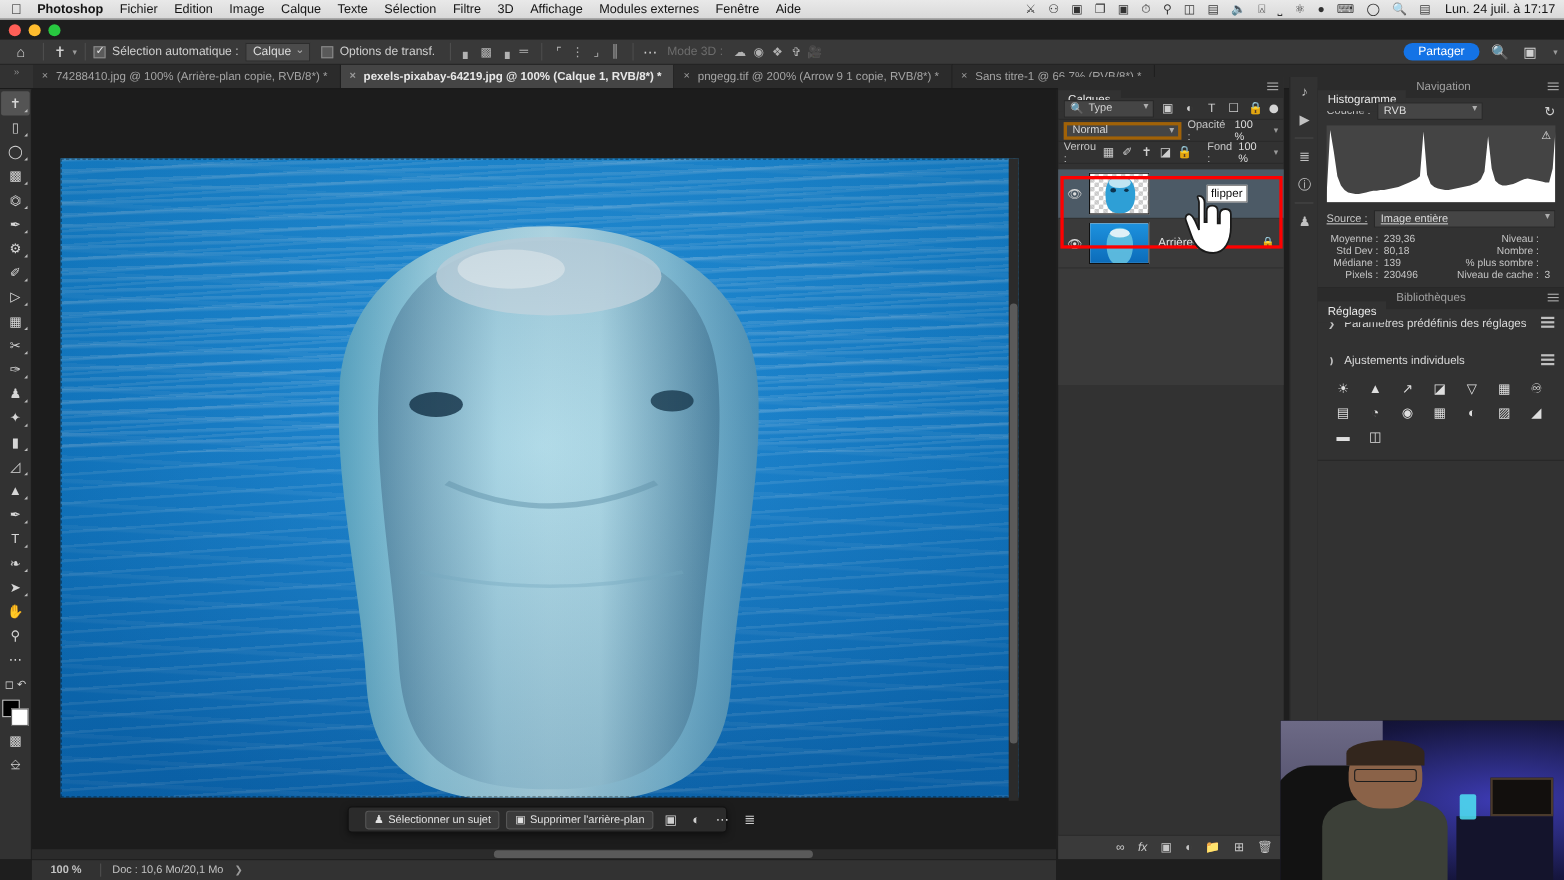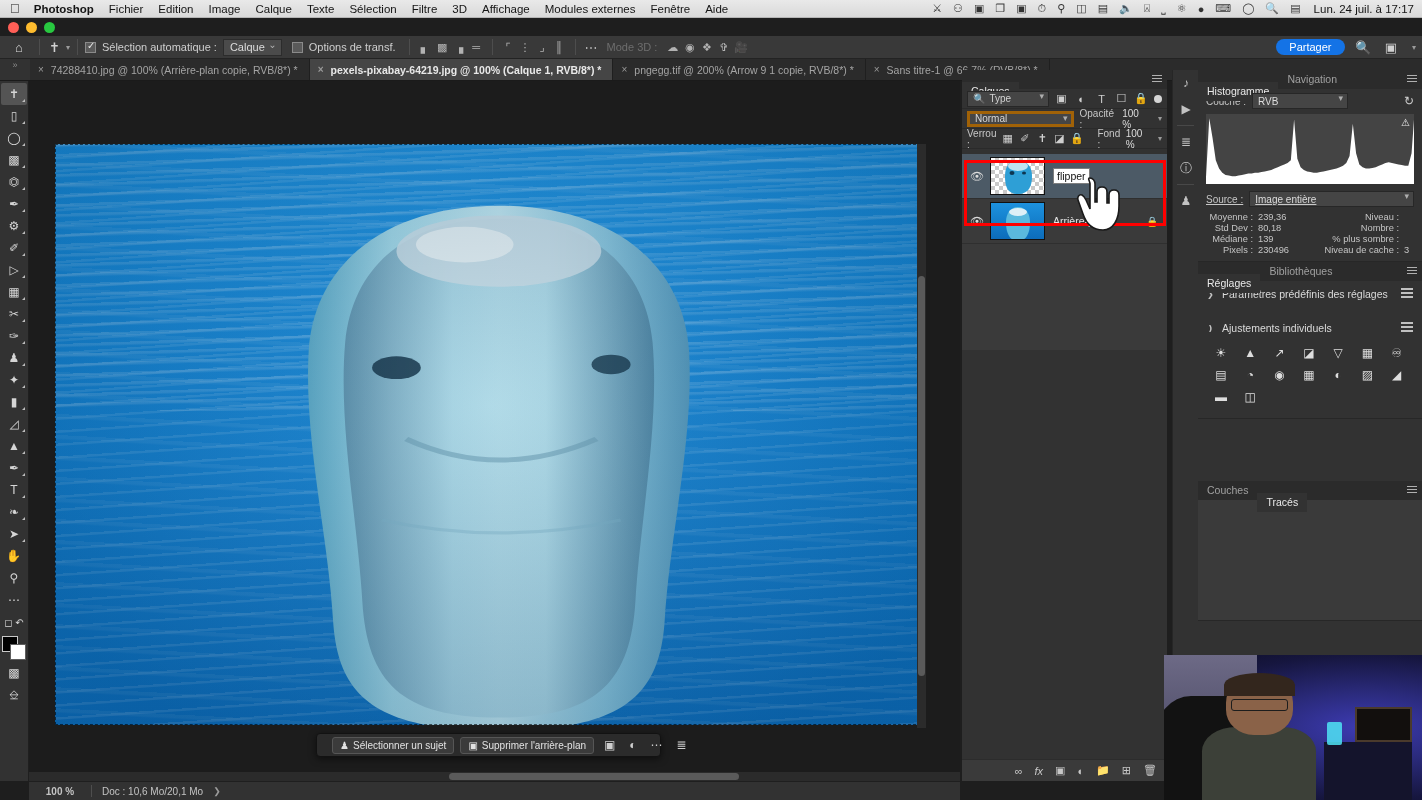--- a/index.html
+++ b/index.html
@@ -152,21 +152,21 @@
   .layer-item { display:flex; align-items:center; height:45px; padding:0 8px; gap:8px; border-bottom:1px solid #2f2f2f;}
   .layer-item.selected { background:#4c5a66;}
   .eye { width:12px; text-align:center; color:#dcdcdc; font-size:11px;}
   .thumb { width:55px; height:38px; border:1px solid #111; position:relative; overflow:hidden; background:#fff;}
   .thumb.alpha { background-image:
       linear-gradient(45deg,#c9c9c9 25%,transparent 25%,transparent 75%,#c9c9c9 75%),
       linear-gradient(45deg,#c9c9c9 25%,transparent 25%,transparent 75%,#c9c9c9 75%);
       background-size:8px 8px; background-position:0 0,4px 4px; background-color:#fff;}
   .thumb .sea { position:absolute; inset:0; background:linear-gradient(180deg,#1d92de,#0c6cba);}
   .lname { font-size:10.5px; color:#e4e4e4;}
-  .lname.editing { background:#ffffff; color:#111; padding:1px 3px; border:1px solid #7e7e7e;}
+  .lname.editing { background:#ffffff; color:#111; padding:1px 3px; border:1px solid #7e7e7e;margin-left:44px;}
   .lock-ico { margin-left:auto; font-size:10px; color:#cccccc;}
   .redbox { position:absolute; left:964px; top:160px; width:202px; height:66px; border:3px solid #ff0000; pointer-events:none; z-index:30;}
   .cursor-hand { position:absolute; left:1076px; top:176px; width:48px; height:56px; z-index:31;}
   .layer-bottombar { position:absolute; left:0; bottom:0; width:205px; height:22px; background:#3a3a3a;
       display:flex; align-items:center; justify-content:flex-end; gap:12px; padding-right:10px; border-top:1px solid #2c2c2c;}
   .lb-ico { font-size:11px; color:#c7c7c7;}
 
   
   .rail { position:absolute; left:1172px; top:70px; width:26px; height:711px; background:#323232; border-left:1px solid #262626;}
   .rail .ri { width:26px; height:26px; display:flex; align-items:center; justify-content:center; color:#c2c2c2; font-size:12px;}
@@ -617,32 +617,20 @@
           <span class="adj-ico">▦</span>
           <span class="adj-ico">◐</span>
           <span class="adj-ico">▨</span>
           <span class="adj-ico">◢</span>
           <span class="adj-ico">▬</span>
           <span class="adj-ico">◫</span>
         </div>
       </div>
     </div>
 
-    <div class="dockpanel" style="margin-top:62px;">
-      <div class="panel-tabs">
-        <span class="ptab">Couches</span>
-        <span class="ptab active">Tracés</span>
-        <span class="pmenu">
-            <i></i>
-            <i></i>
-            <i></i>
-          </span>
-      </div>
-      <div style="height:120px; background:#3a3a3a;"></div>
-    </div>
   </div>
 
   <div class="webcam">
     <div class="wc-bg"></div>
     <div class="wc-wall"></div>
     <div class="wc-shelf"></div>
     <div class="wc-frame"></div>
     <div class="wc-lamp"></div>
     <div class="wc-chair"></div>
     <div class="wc-person">

